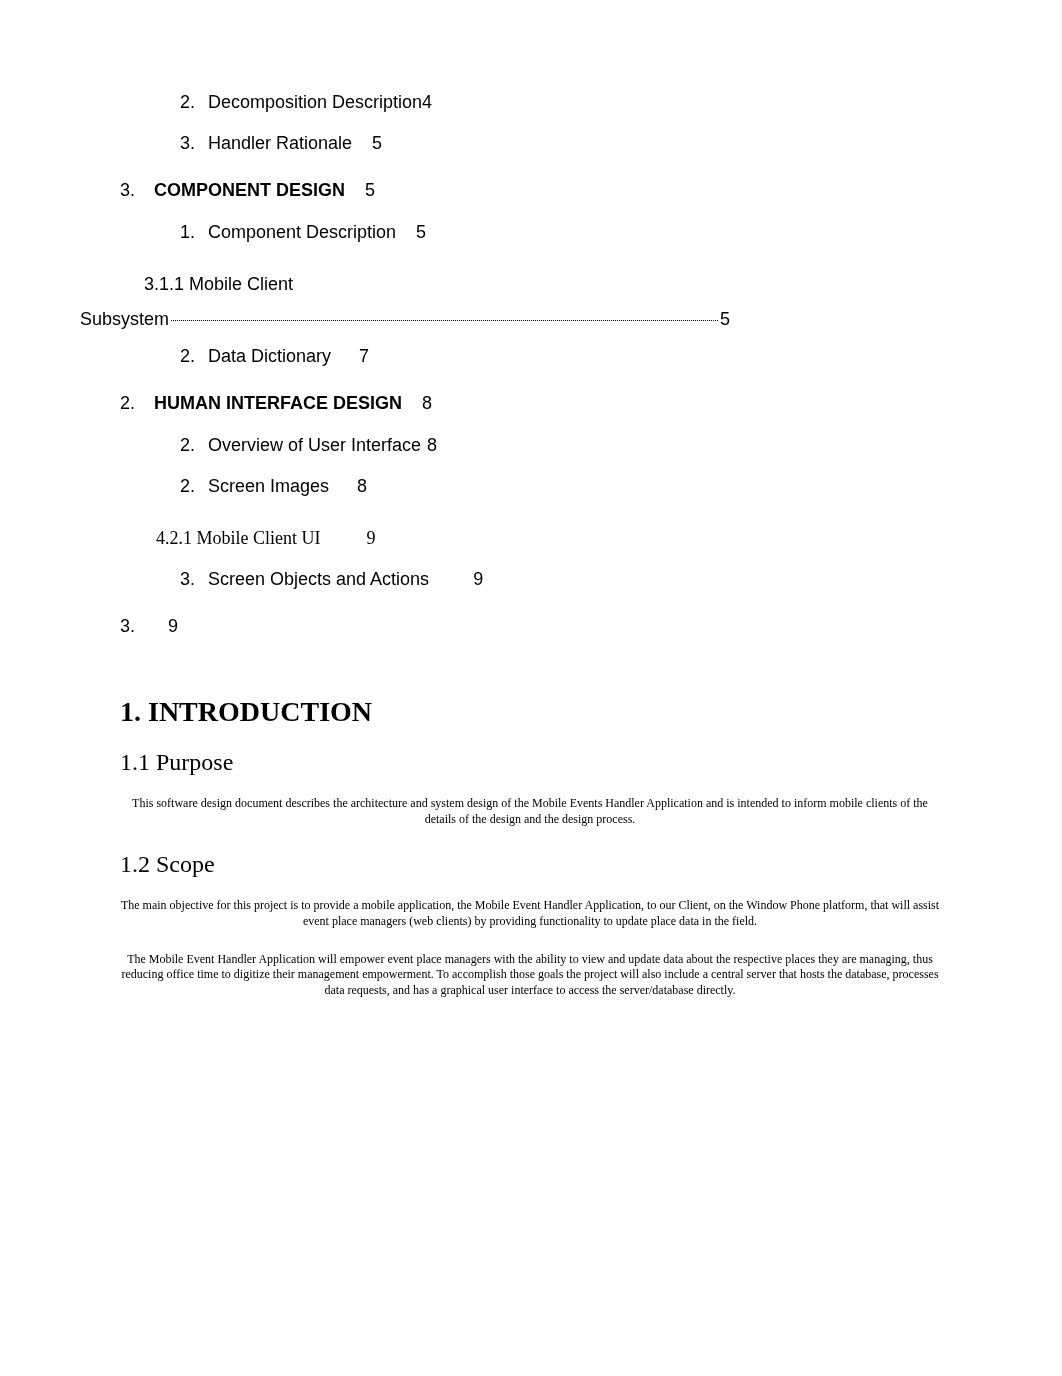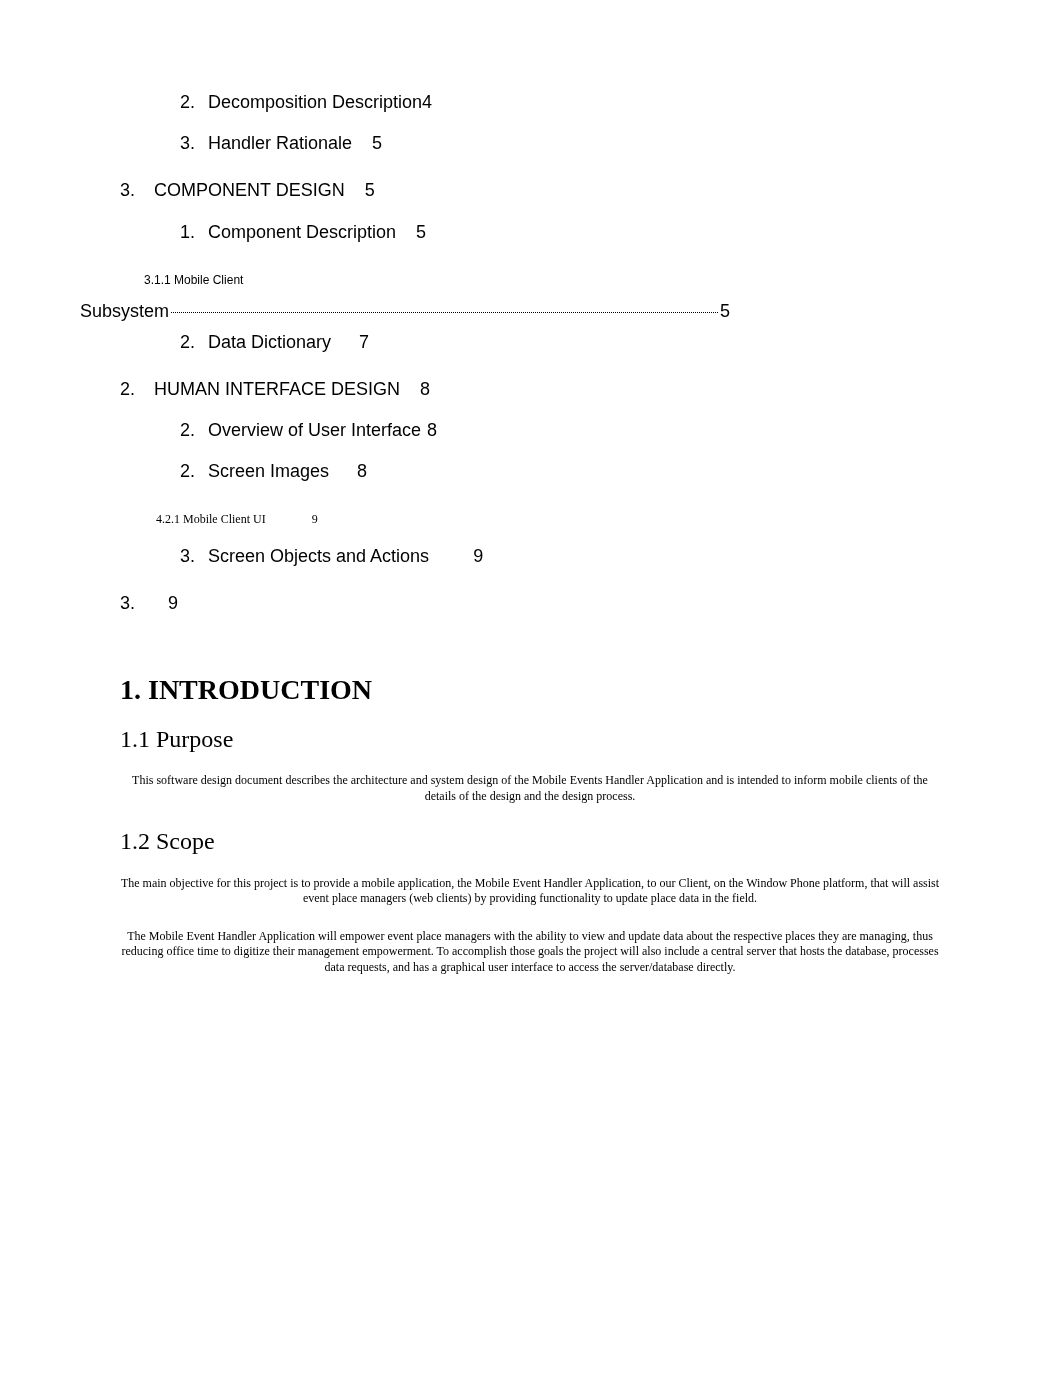--- a/index.html
+++ b/index.html
@@ -24,41 +24,42 @@
   .toc-row {
     display: flex;
     align-items: baseline;
     margin-bottom: 16px;
   }
   .indent-0 { margin-left: 0px; }
   .indent-1 { margin-left: 60px; }
   .indent-3 { margin-left: 36px; }
   .num { width: 28px; flex-shrink: 0; }
   .label {  }
-  .bold { font-weight: 400; }
+  .bold { font-weight: 700; }
   .page-num { margin-left: 20px; }
   .dotted-row {
     display: flex;
     align-items: baseline;
     width: 560px;
     margin-top: 10px;
+    margin-bottom: 6px;
   }
   .dotted-prefix { white-space: pre; }
   .dots {
     flex: 1;
     border-bottom: 1.5px dotted #000;
     position: relative;
     top: -4px;
     margin: 0 2px;
     min-width: 40px;
   }
   .dotted-page { flex-shrink: 0; }
   .toc .serif-item {
     font-family: "Times New Roman", Times, serif;
-    font-size: 12px;
+    font-size: 18px;
     margin-top: 27px;
   }
   .gap-sm { height: 6px; }
 
   .body-section {
     font-size: 18px;
     line-height: 1.3;
   }
   .h1 {
     font-family: "Times New Roman", Times, serif;

